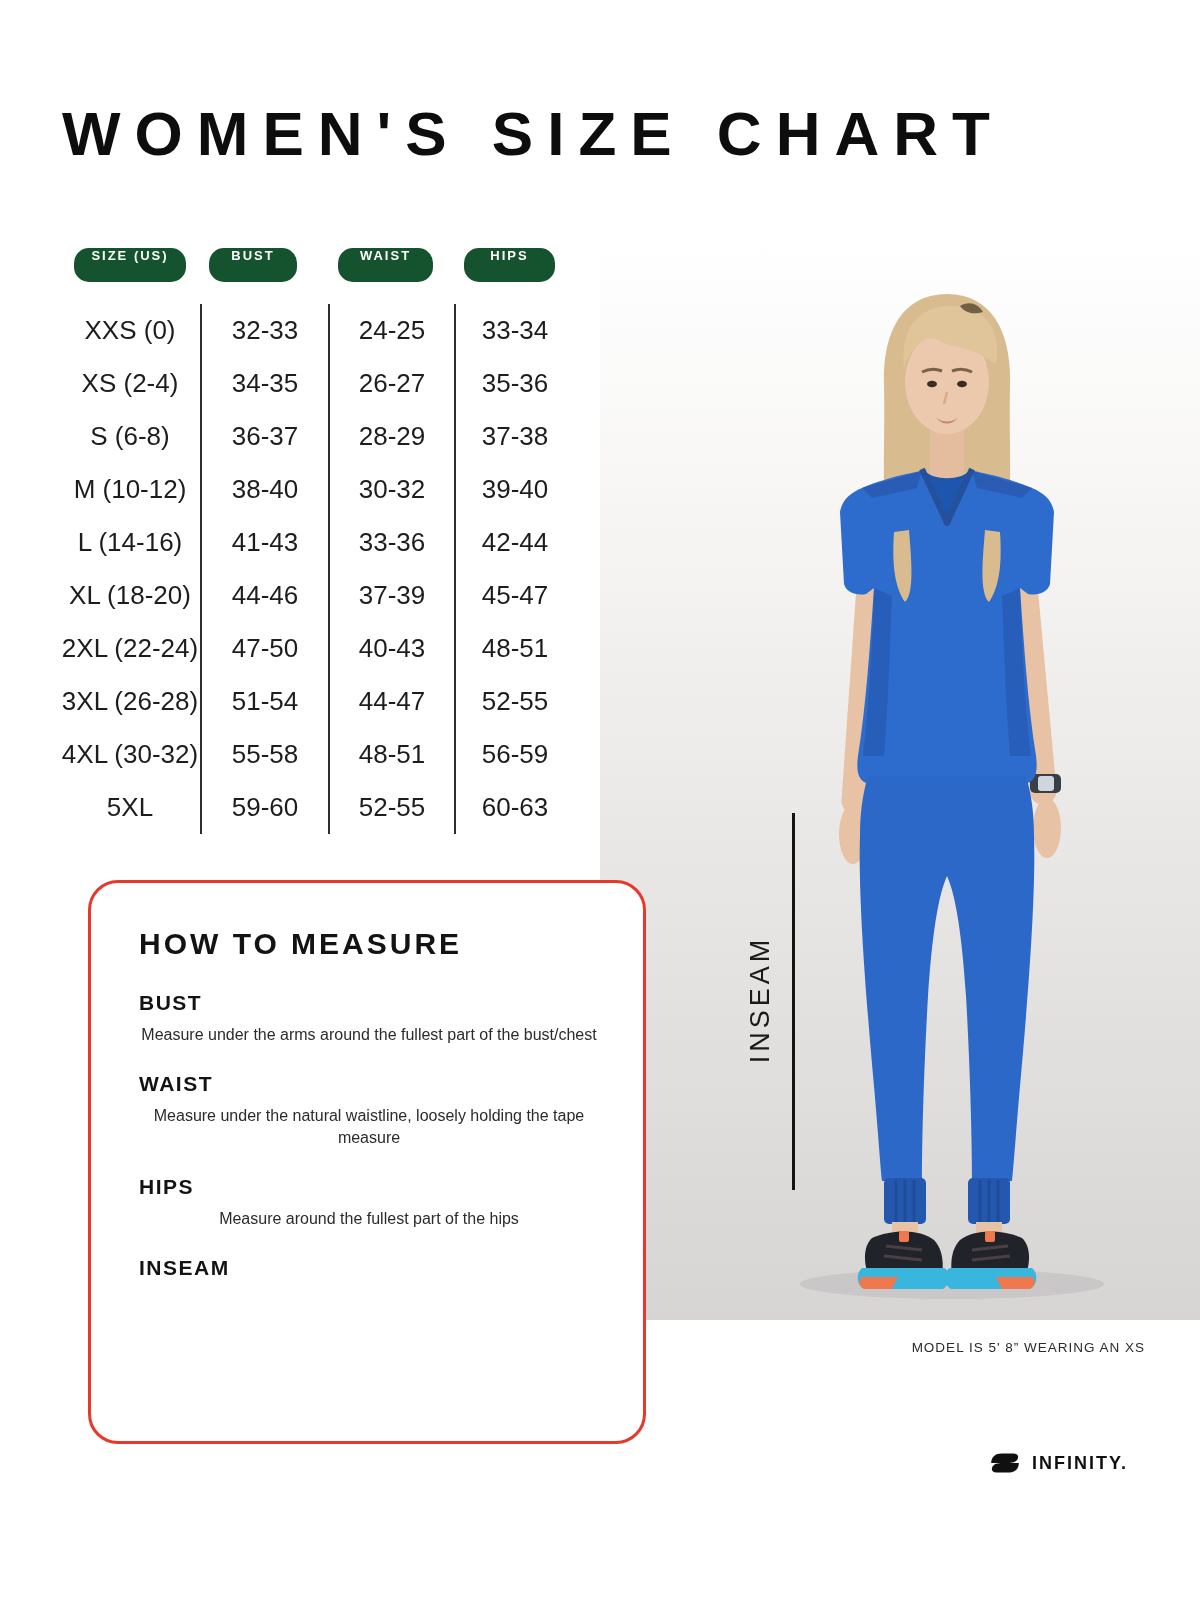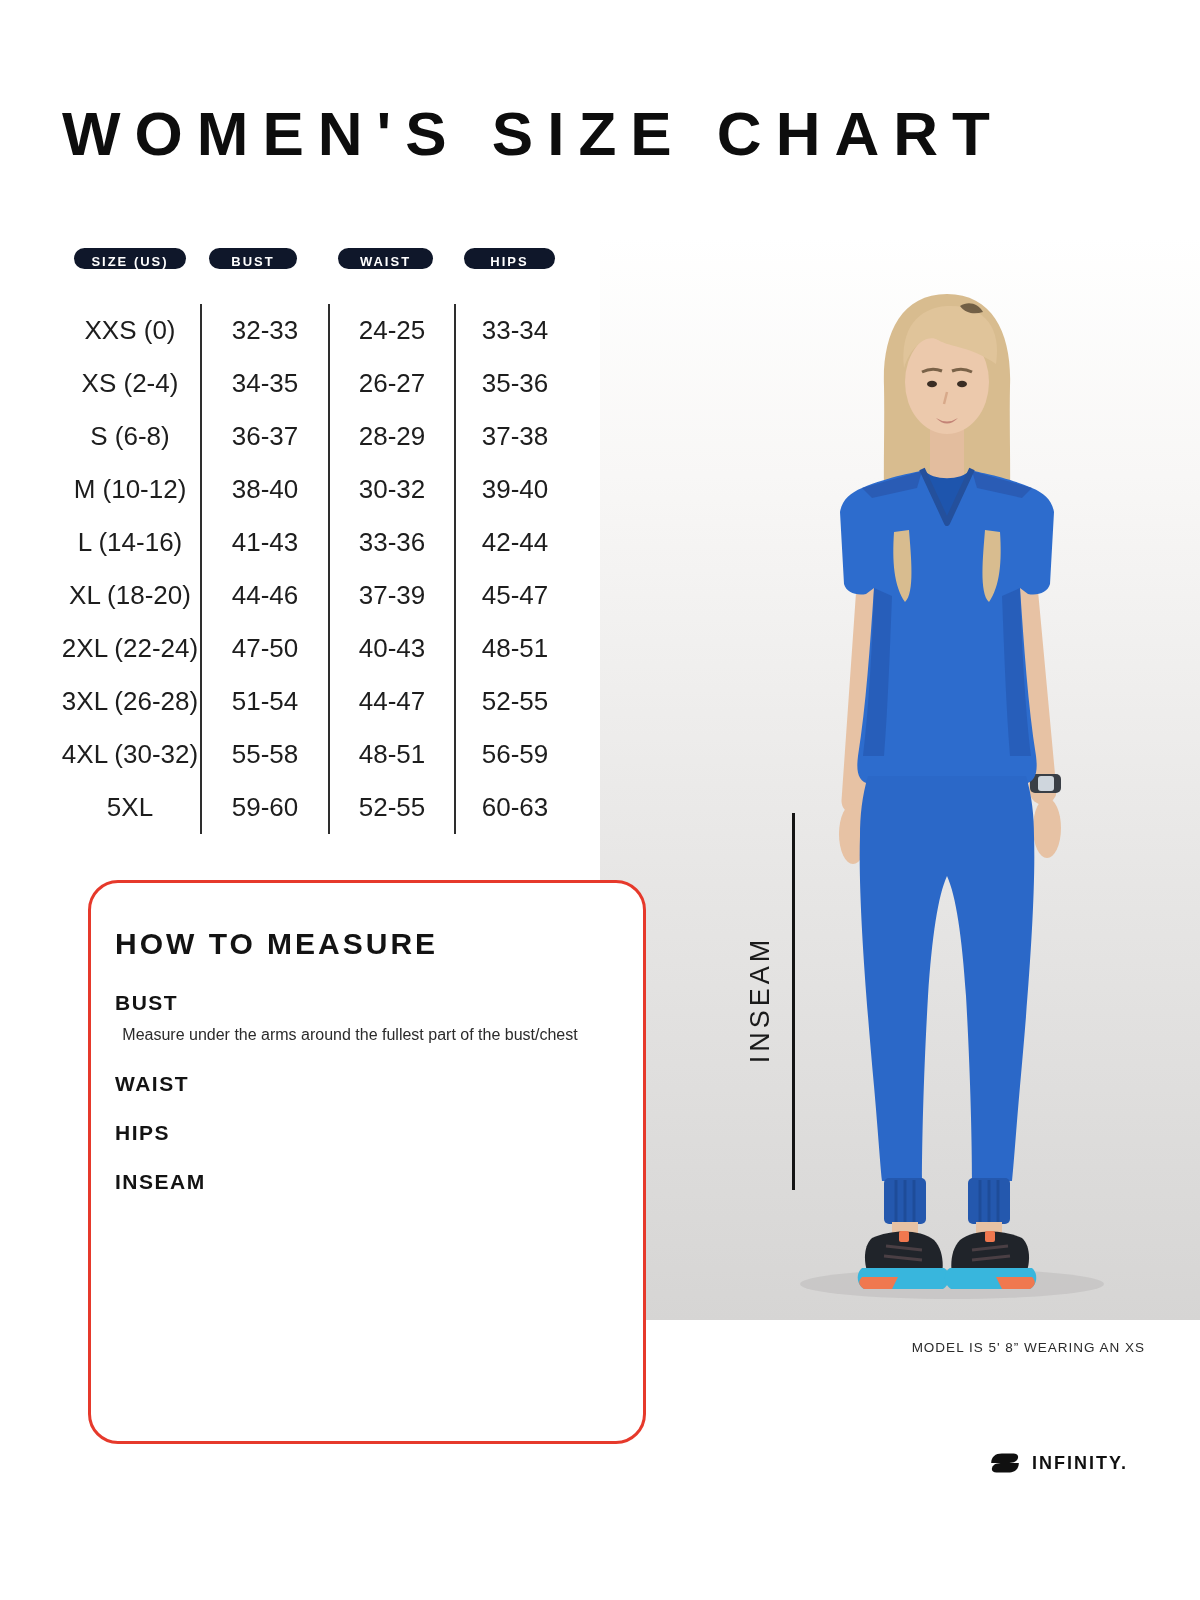--- a/index.html
+++ b/index.html
@@ -12,23 +12,23 @@
 
   
   .page-title {
     position:absolute; left:62px; top:90px;
     font-size:62px; font-weight:700; letter-spacing:14px; color:#0d0d0d;
     white-space:nowrap;
   }
 
   
   .pill {
-    position:absolute; top:240px; height:21px; border-radius:15px;
-    background:#0f172a; color:#ffffff; font-size:13px; font-weight:700;
-    letter-spacing:2px; display:flex; align-items:flex-end; justify-content:center;
+    position:absolute; top:240px; height:34px; border-radius:15px;
+    background:#14532d; color:#ffffff; font-size:13px; font-weight:700;
+    letter-spacing:2px; display:flex; align-items:flex-start; justify-content:center;
   }
   .pill-size  { left:74px;  width:112px; }
   .pill-bust  { left:209px; width:88px;  }
   .pill-waist { left:338px; width:95px;  }
   .pill-hips  { left:464px; width:91px;  }
 
   
   .size-grid {
     position:absolute; left:60px; top:296px; width:514px;
     display:grid; grid-template-columns:142px 128px 126px 118px;
@@ -58,21 +58,21 @@
 
   .model-caption {
     position:absolute; right:55px; top:1332px;
     font-size:13.5px; letter-spacing:1px; color:#2a2a2a;
   }
 
   
   .measure-box {
     position:absolute; left:88px; top:872px; width:558px; height:564px;
     border:3px solid #E6392B; border-radius:30px;
-    padding:44px 44px 0 24px; background:#ffffff;
+    padding:44px 44px 0 48px; background:#ffffff;
   }
   .measure-title {
     font-size:30px; font-weight:700; letter-spacing:3px; color:#131313;
     margin-bottom:30px;
   }
   .measure-section { margin-bottom:25px; }
   .m-label {
     font-size:21px; font-weight:700; letter-spacing:1.5px; color:#131313;
     margin-bottom:9px;
   }
@@ -232,24 +232,26 @@
   <div class="measure-box">
     <div class="measure-title">HOW TO MEASURE</div>
     <div>
     <div class="measure-section">
       <div class="m-label">BUST</div>
       <div class="m-text">Measure under the arms around the fullest part of the bust/chest</div>
     </div>
 
     <div class="measure-section">
       <div class="m-label">WAIST</div>
+      <div class="m-text">Measure under the natural waistline, loosely holding the tape measure</div>
     </div>
 
     <div class="measure-section">
       <div class="m-label">HIPS</div>
+      <div class="m-text">Measure around the fullest part of the hips</div>
     </div>
 
     <div class="measure-section">
       <div class="m-label">INSEAM</div>
     </div>
   </div>
   </div>
 
   <div class="brand">
     <svg class="brand-mark" viewBox="0 0 32 20">

